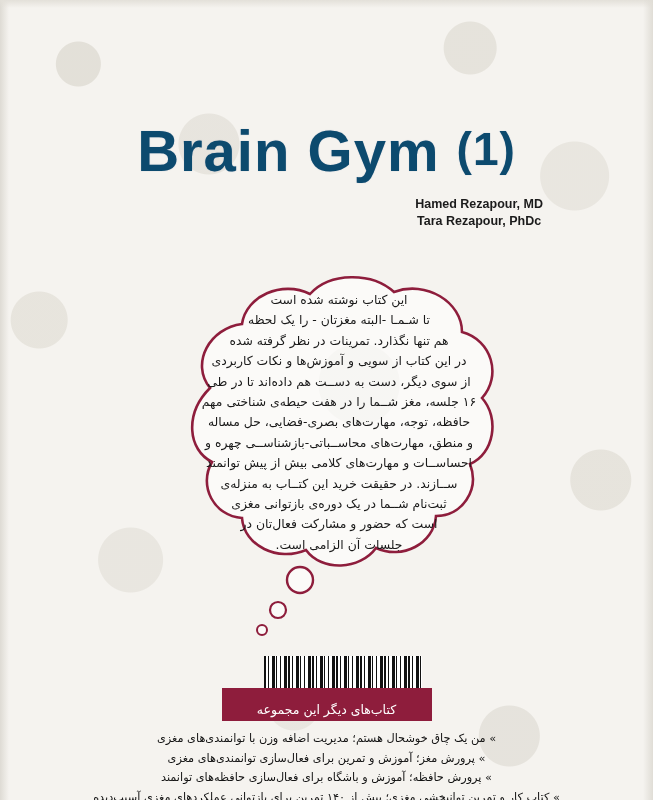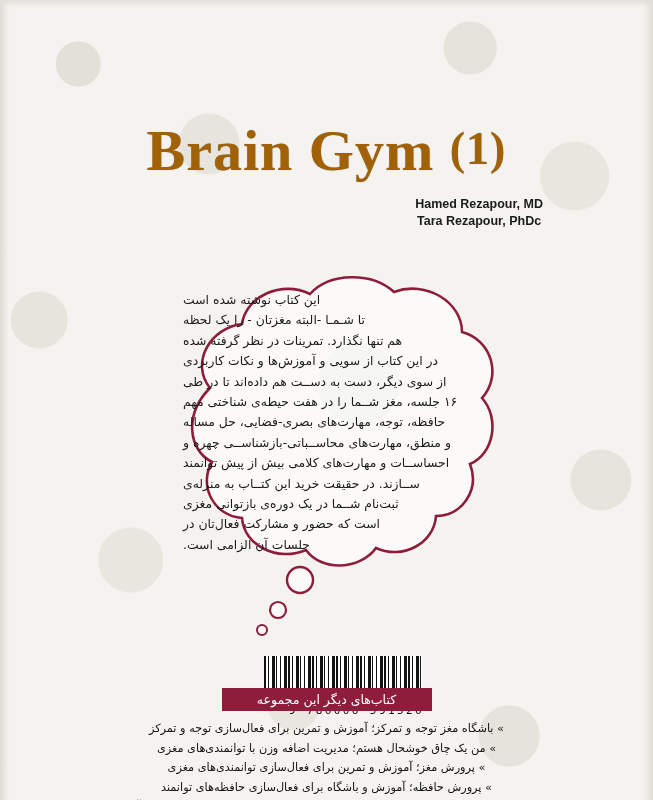--- a/index.html
+++ b/index.html
@@ -52,25 +52,25 @@
   }
 
   
   #title-block {
     position: absolute;
     left: 0; right: 0;
     top: 118px;
     text-align: center;
   }
   #main-title {
-    font-family: Liberation Serif, serif;
+    font-family: Liberation Sans, sans-serif;
     font-weight: bold;
     font-size: 58px;
     line-height: 62px;
-    color: #a16207;
+    color: #0c4a6e;
     letter-spacing: 1px;
     white-space: nowrap;
     text-shadow: 0 0 1px rgba(35,67,126,0.35);
   }
   #main-title .vol {
     font-size: 46px;
     vertical-align: 6px;
   }
   #subtitle {
     margin-top: 8px;
@@ -107,21 +107,21 @@
     position: absolute;
     left: -25px;
     top: -10px;
   }
   #bubble-text {
     position: absolute;
     left: 8px;
     top: 22px;
     width: 312px;
     direction: rtl;
-    text-align: left;
+    text-align: center;
     font-family: "DejaVu Sans", sans-serif;
     font-size: 12.4px;
     line-height: 20.4px;
     color: #1a1a1a;
     white-space: pre-line;
   }
 
   
   #barcode-box {
     position: absolute;
@@ -156,21 +156,21 @@
   }
   #other-books-header {
     margin: 0 auto;
     width: 210px;
     background: #8e1d3c;
     color: #ffffff;
     text-align: center;
     font-family: "DejaVu Sans", sans-serif;
     font-size: 12.5px;
     line-height: 19px;
-    padding: 2px 0 2px 0;
+    padding: 12px 0 2px 0;
     direction: rtl;
   }
   #other-books-list {
     margin-top: 8px;
     direction: rtl;
     text-align: center;
     font-family: "DejaVu Sans", sans-serif;
     font-size: 11.3px;
     line-height: 19.6px;
     color: #131313;
@@ -234,21 +234,20 @@
   </div>
 
   <div id="barcode-box">
     <div id="barcode-bars"></div>
     <div id="barcode-number">9 786006 591520</div>
   </div>
 
   <div id="other-books">
     <div id="other-books-header">کتاب‌های دیگر این مجموعه</div>
     <div id="other-books-list">
-      <div class="book-line">» باشگاه مغز توجه و تمرکز؛ آموزش و تمرین برای فعال‌سازی توجه و تمرکز</div>
       <div class="book-line">» من یک چاق خوشحال هستم؛ مدیریت اضافه وزن با توانمندی‌های مغزی</div>
       <div class="book-line">» پرورش مغز؛ آموزش و تمرین برای فعال‌سازی توانمندی‌های مغزی</div>
       <div class="book-line">» پرورش حافظه؛ آموزش و باشگاه برای فعال‌سازی حافظه‌های توانمند</div>
       <div class="book-line">» کتاب کار و تمرین توانبخشی مغزی؛ بیش از ۱۴۰ تمرین برای بازتوانی عملکردهای مغزی آسیب‌دیده</div>
 
     </div>
   </div>
 </div>
 
 </body></html>

